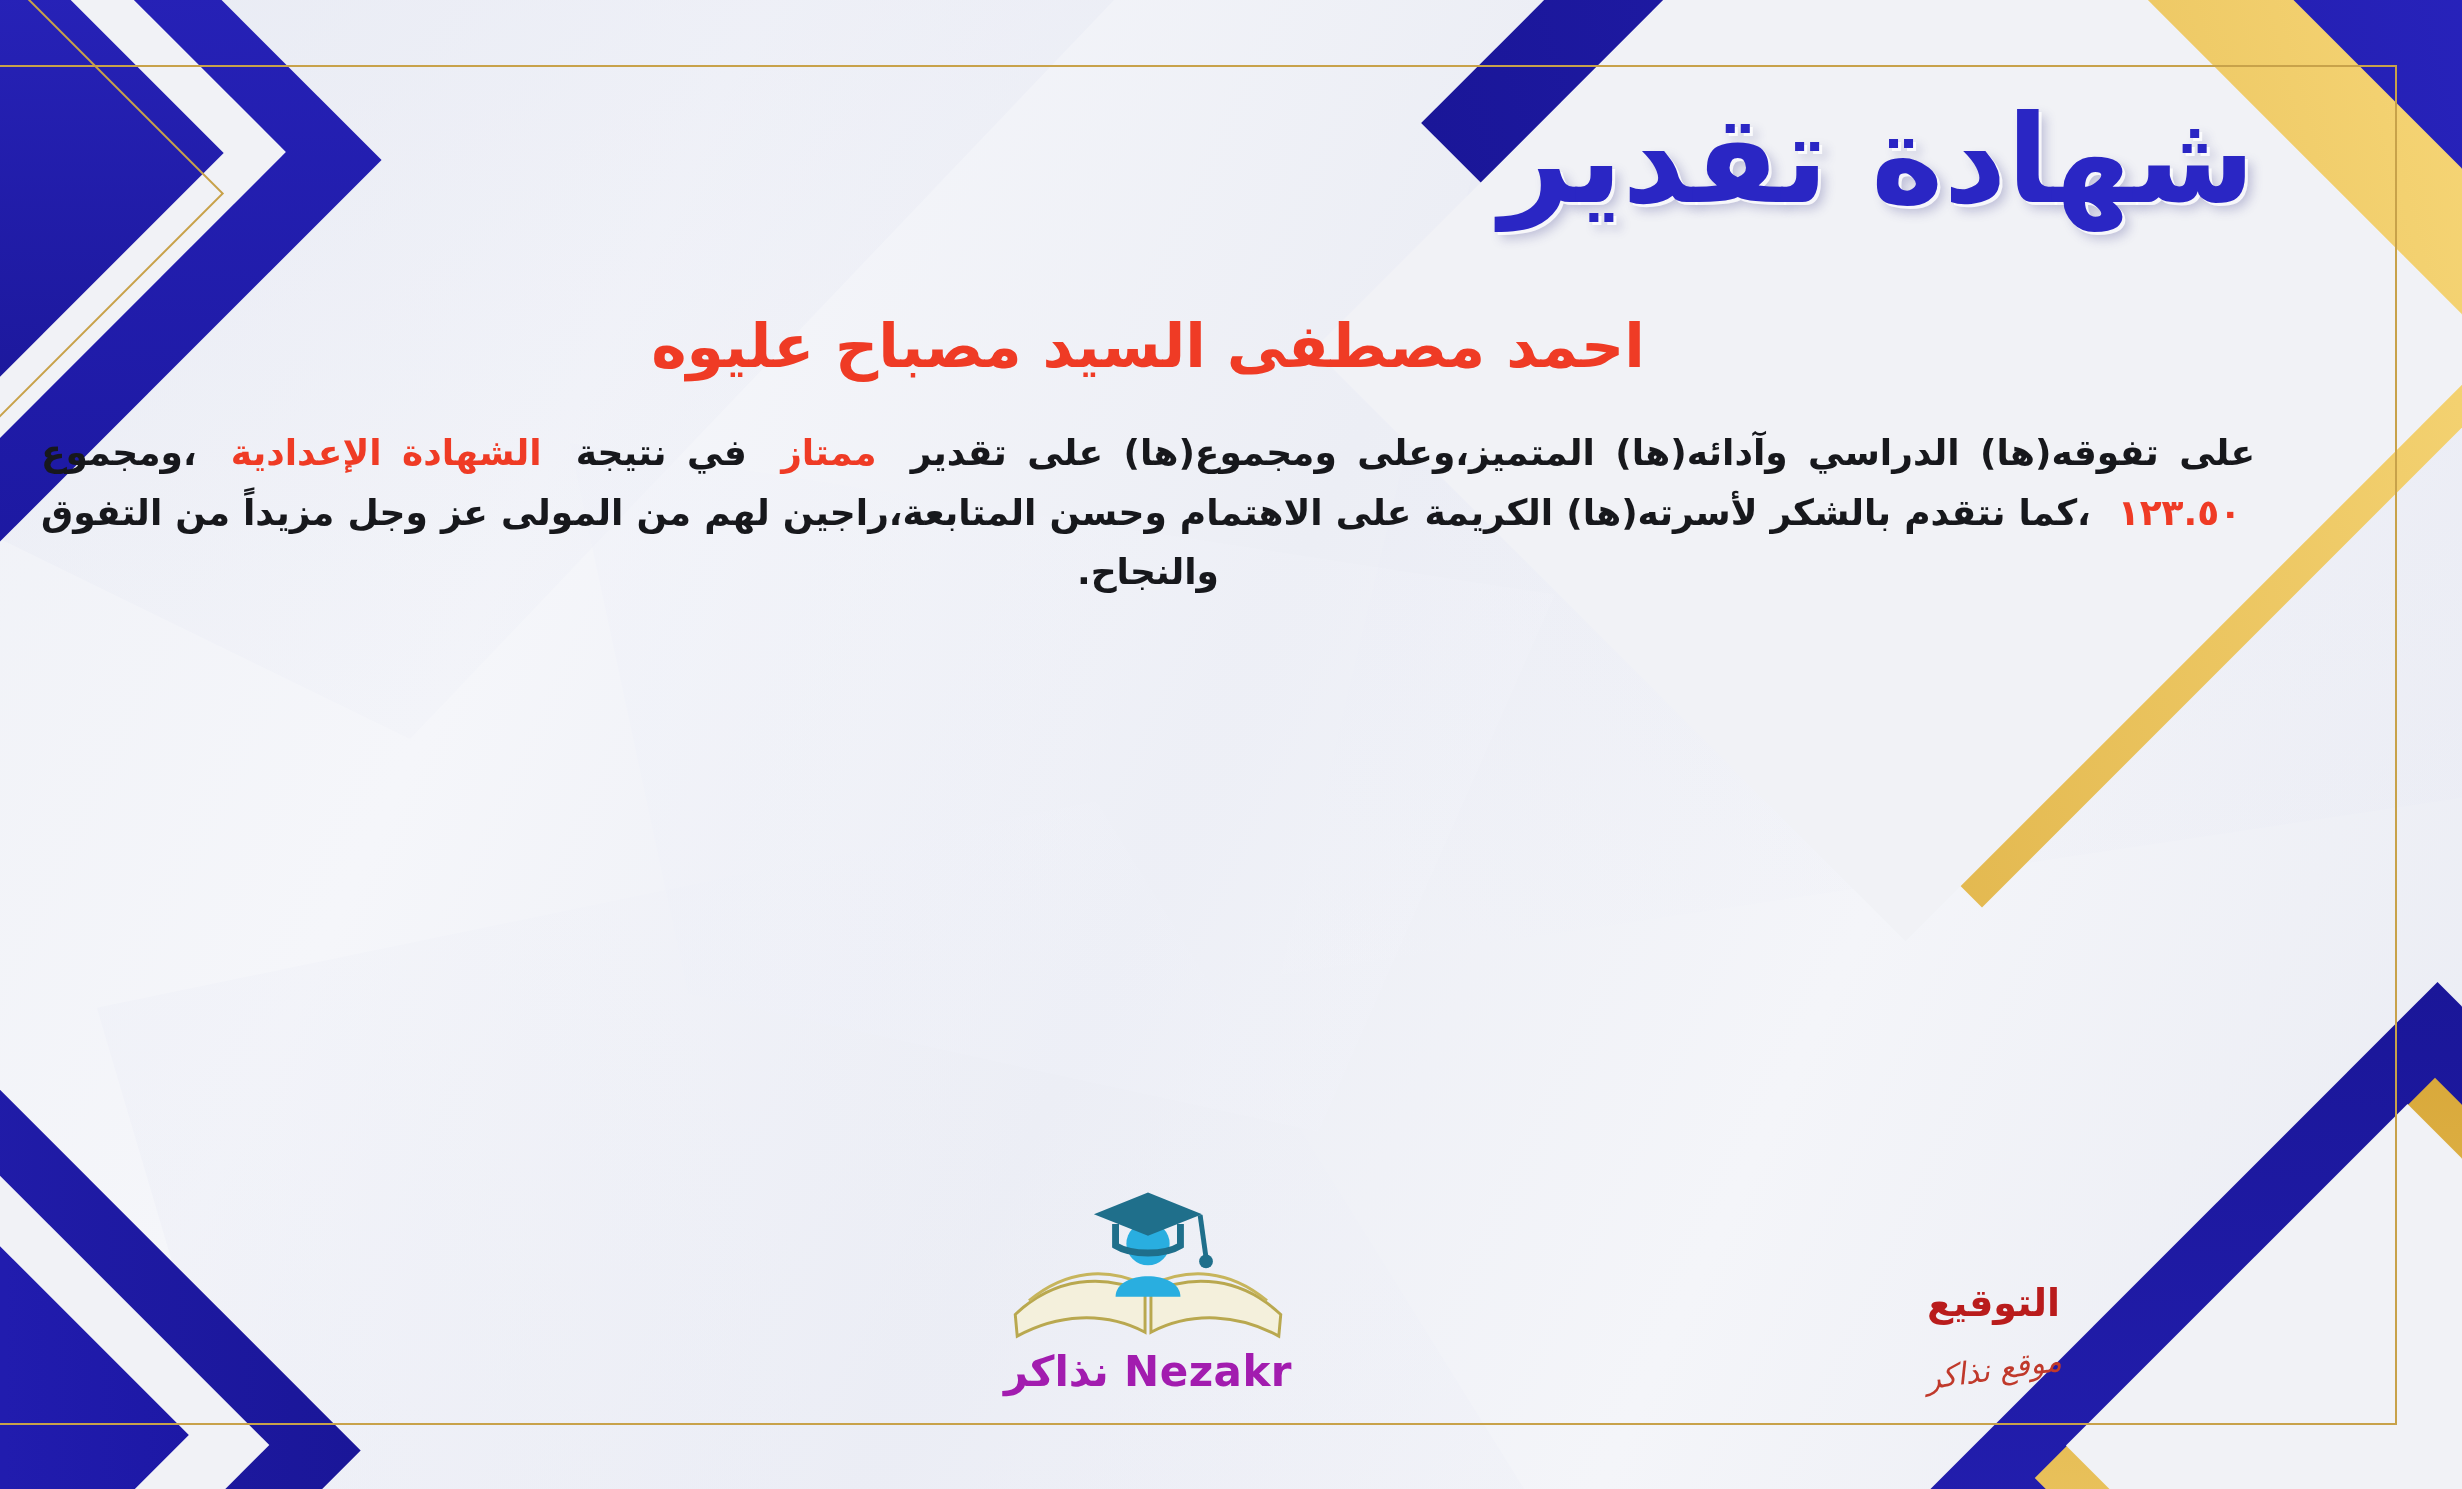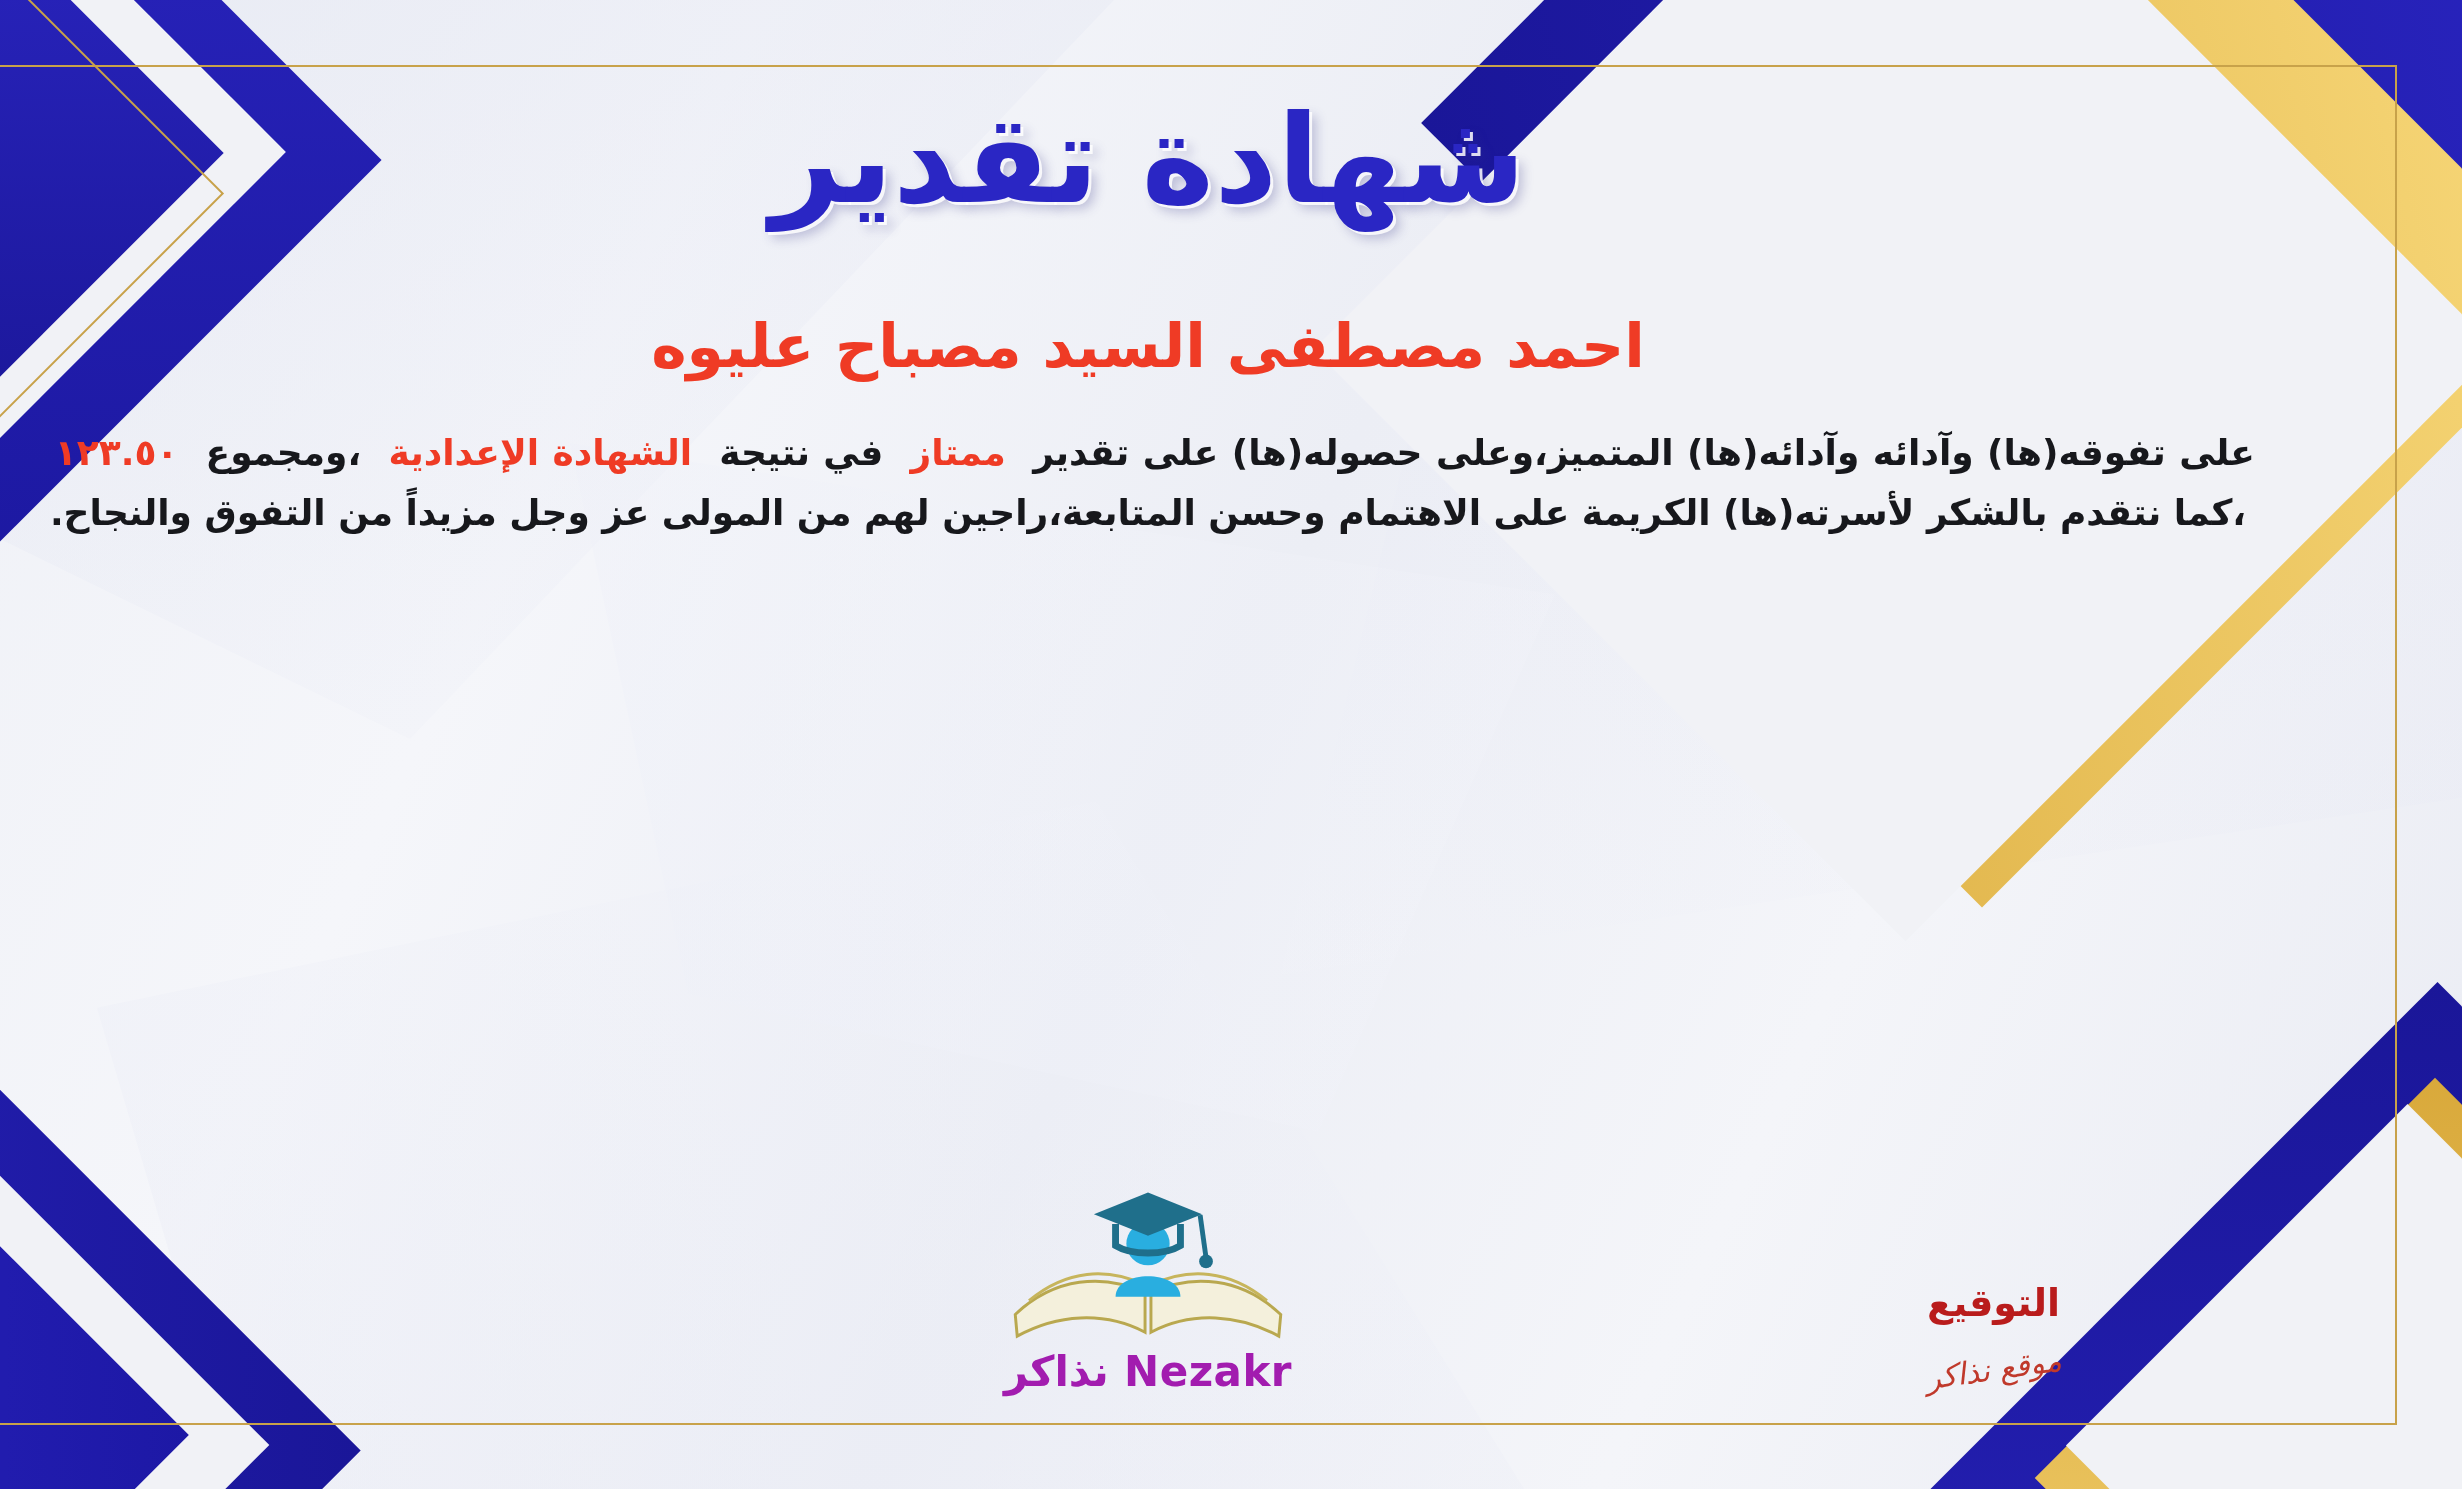--- a/index.html
+++ b/index.html
@@ -193,21 +193,20 @@
   .content {
     position: absolute;
     top: 74px;
     left: 207px;
     right: 207px;
     bottom: 74px;
     z-index: 5;
   }
 
   .title {
-    text-align: center;
     margin-top: 14.8px;
     font-family: "DejaVu Sans", sans-serif;
     font-size: 123px;
     font-weight: bold;
     color: #2a26c4;
     letter-spacing: -3px;
     text-shadow:
       3px 3px 0 rgba(255,255,255,0.85),
       6.9px 6.9px 10.8px rgba(60,60,140,0.28);
     line-height: 1.15;
@@ -332,21 +331,21 @@
   <div class="content">
 
     <div class="title">شهادة تقدير</div>
 
     <div class="body-block">
 
 
       <div class="student-name">احمد مصطفى السيد مصباح عليوه</div>
 
       <div class="paragraph">
-        <span>على تفوقه(ها) وآدائه وآدائه(ها) المتميز،وعلى حصوله(ها) على تقدير</span>
+        <span>على تفوقه(ها) الدراسي وآدائه(ها) المتميز،وعلى ومجموع(ها) على تقدير</span>
         <span class="hl">ممتاز</span>
         <span>في نتيجة</span>
         <span class="hl">الشهادة الإعدادية</span>
         <span>،ومجموع</span>
         <span class="hl">١٢٣.٥٠</span>
         <span>،كما نتقدم بالشكر لأسرته(ها) الكريمة على الاهتمام وحسن المتابعة،راجين لهم من المولى عز وجل مزيداً من التفوق والنجاح.</span>
       </div>
 
     </div>
 

